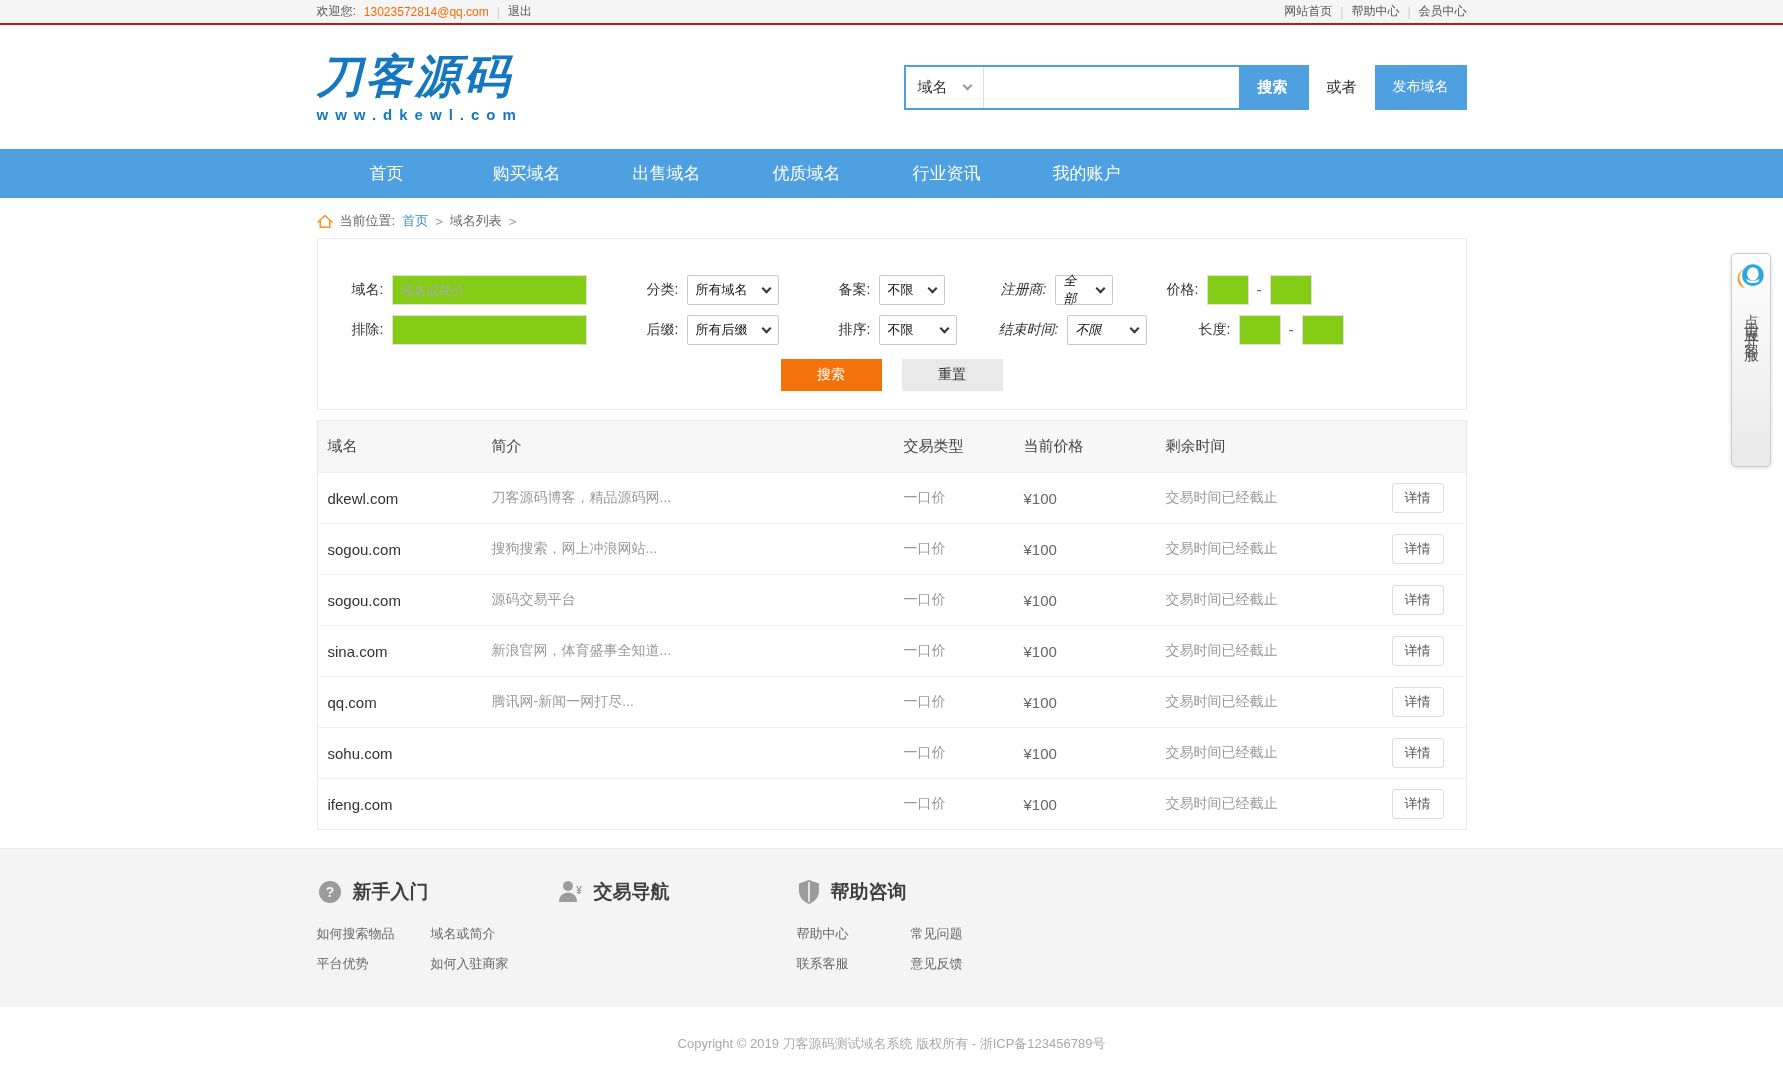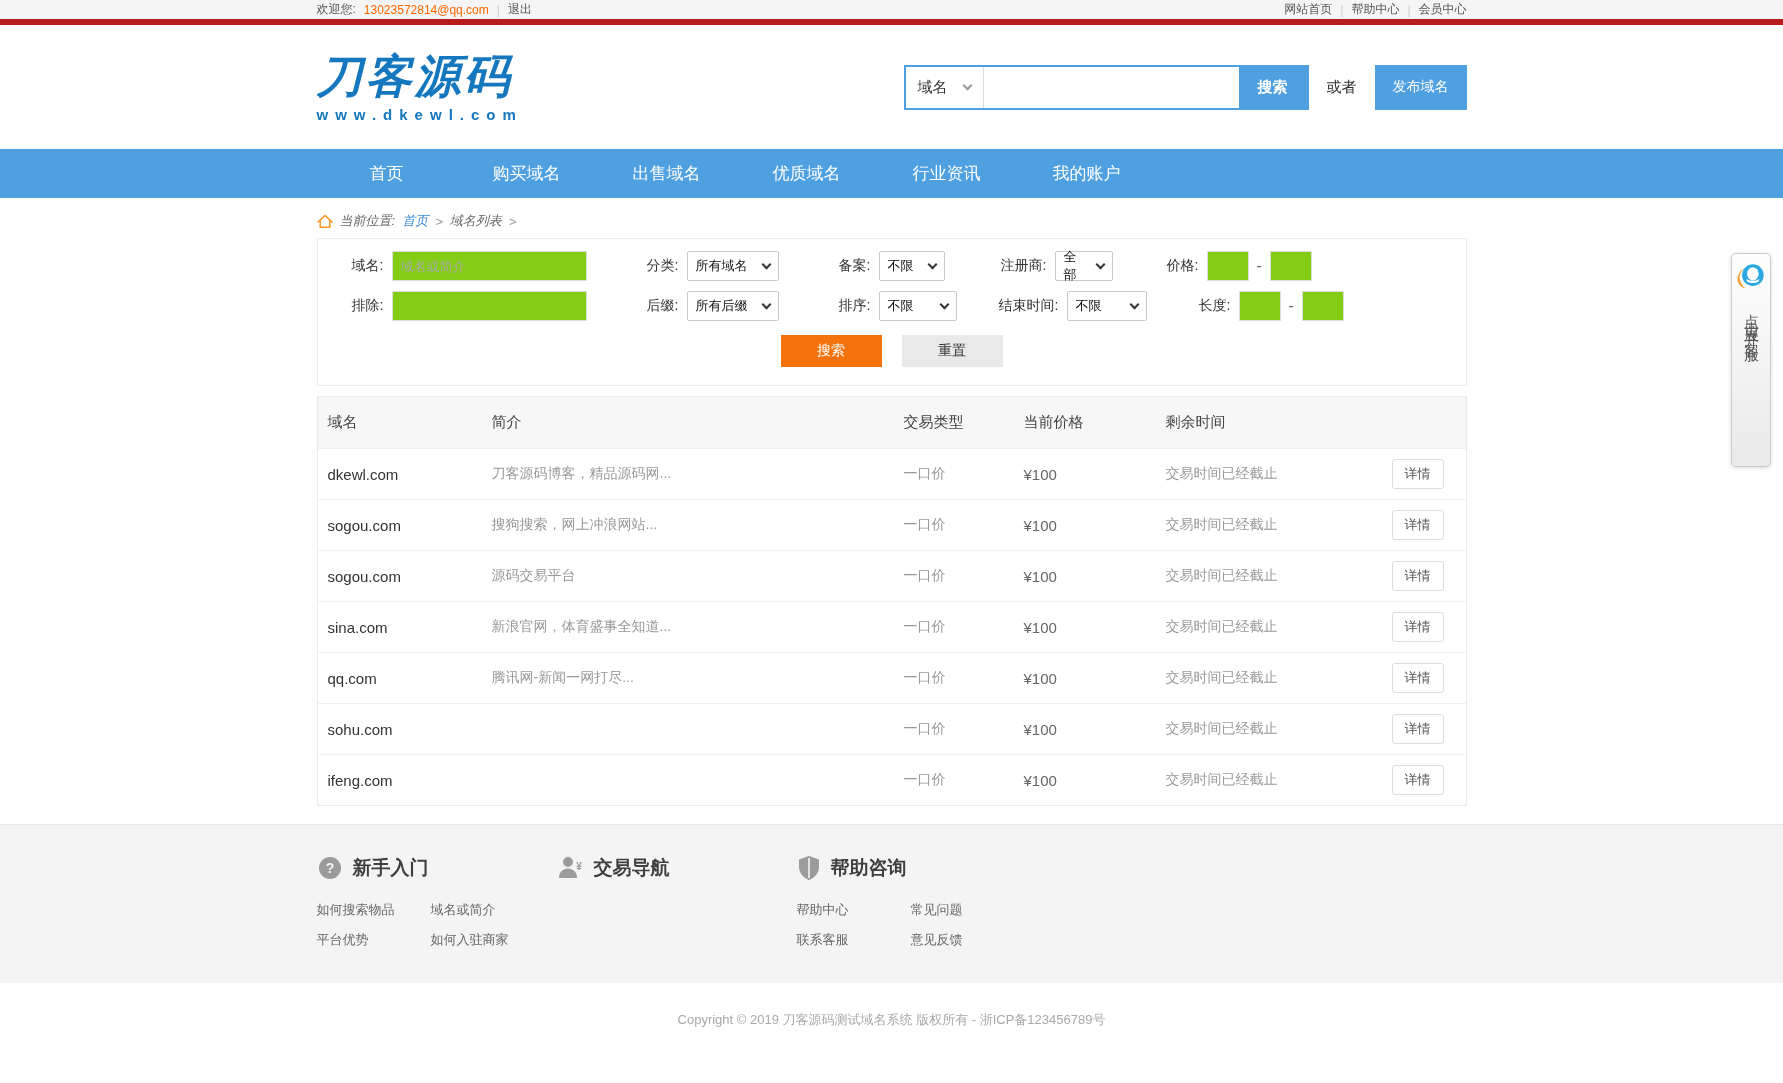--- a/index.html
+++ b/index.html
@@ -1,21 +1,21 @@
 <!DOCTYPE html>
 <html><head>
 <meta charset="utf-8">
 <style>
   * { margin:0; padding:0; box-sizing:border-box; }
   html,body { background:#fff; font-family:"Liberation Sans","DejaVu Sans",sans-serif; color:#333; }
   body { width:1783px; min-height:1083px; overflow-x:hidden; position:relative; }
   .container { width:1150px; margin:0 auto; }
 
   
-  .topbar { height:25px; background:#f5f5f5; border-bottom:6px solid #b91c1c; font-size:12px; color:#555; }
+  .topbar { height:25px; background:#f5f5f5; border-bottom:2px solid #b91c1c; font-size:12px; color:#555; }
   .topbar .container { display:flex; justify-content:space-between; align-items:center; height:100%; }
   .topbar .left, .topbar .right { display:flex; align-items:center; gap:8px; }
   .topbar .email { color:#ff6600; }
   .topbar .sep { color:#ccc; }
   .topbar a { color:#555; text-decoration:none; cursor:pointer; }
 
   
   .header { height:124px; background:#fff; }
   .header .container { display:flex; align-items:center; justify-content:space-between; height:100%; }
   .logo { line-height:1; cursor:pointer; }
@@ -29,39 +29,39 @@
   .or-text { margin:0 18px; font-size:15px; color:#333; }
   .publish-btn { width:92px; height:45px; background:#4fa0e0; color:#fff; border:none; font-size:14px; cursor:pointer; }
 
   
   .nav { height:49px; background:#4fa0e0; }
   .nav .container { display:flex; height:100%; }
   .nav-item { width:140px; display:flex; align-items:center; justify-content:center; color:#fff; font-size:17px; cursor:pointer; }
 
   
   .crumb-wrap { padding:14px 0 8px; }
-  .crumb { display:flex; align-items:center; gap:7px; font-size:13px; color:#666;font-style:italic; }
+  .crumb { display:flex; align-items:center; gap:7px; font-size:13px; color:#666; }
   .crumb .home-link { color:#3b8cd4; text-decoration:none; cursor:pointer; }
   .crumb .gt { color:#999; }
 
   
   .panel { background:#fff; border:1px solid #eaeaea; }
-  .filter-panel { padding:12px 16px 18px; }
+  .filter-panel { padding:36px 16px 18px; }
   .filter-row { display:flex; align-items:center; margin-bottom:10px; }
   .fg { display:flex; align-items:center; }
   .fg label { font-size:14px; color:#333; margin-right:8px; text-align:right; display:inline-block; }
   .lb50{width:50px;} .lb46{width:46px;} .lb62{width:62px;} .lb40{width:40px;}
   .txt { height:30px; border:1px solid #ddd; background:#84cc16; padding:0 8px; font-size:13px; outline:none; color:#333; }
   .txt::placeholder { color:#aaa; }
   .w195{width:195px;} .w42{width:42px;}
   .sel { height:30px; border:1px solid #c9c9c9; border-radius:2px; background:#fff; display:flex; align-items:center; justify-content:space-between; padding:0 8px; font-size:13px; color:#111; cursor:pointer; }
   .chev { width:7px; height:7px; border-right:2px solid #333; border-bottom:2px solid #333; transform:rotate(45deg); margin-top:-4px; flex:none; margin-left:8px; }
   .chev-lt { border-color:#999; }
   .dash { margin:0 8px; color:#666; }
-  .mL40{margin-left:40px;} .mL46{margin-left:46px;}
+  .mL40{margin-left:40px;font-style:italic;} .mL46{margin-left:46px;}
   .btn-row { display:flex; justify-content:center; gap:20px; margin-top:14px; }
   .btn-search { width:101px; height:32px; background:#f4720c; color:#fff; border:none; font-size:14px; cursor:pointer; }
   .btn-reset { width:101px; height:32px; background:#e9e9e9; color:#333; border:none; font-size:14px; cursor:pointer; }
 
   
   .table-panel { margin-top:10px; margin-bottom:18px; }
   .t-row { display:flex; align-items:center; height:51px; padding:0 10px; border-top:1px solid #f0f0f0; background:#fff; }
   .t-head { background:#f7f7f7; border-top:none; font-size:15px; color:#444; }
   .c-domain{width:164px; font-size:15px; color:#333;}
   .c-desc{flex:1; font-size:14px; color:#999;}

